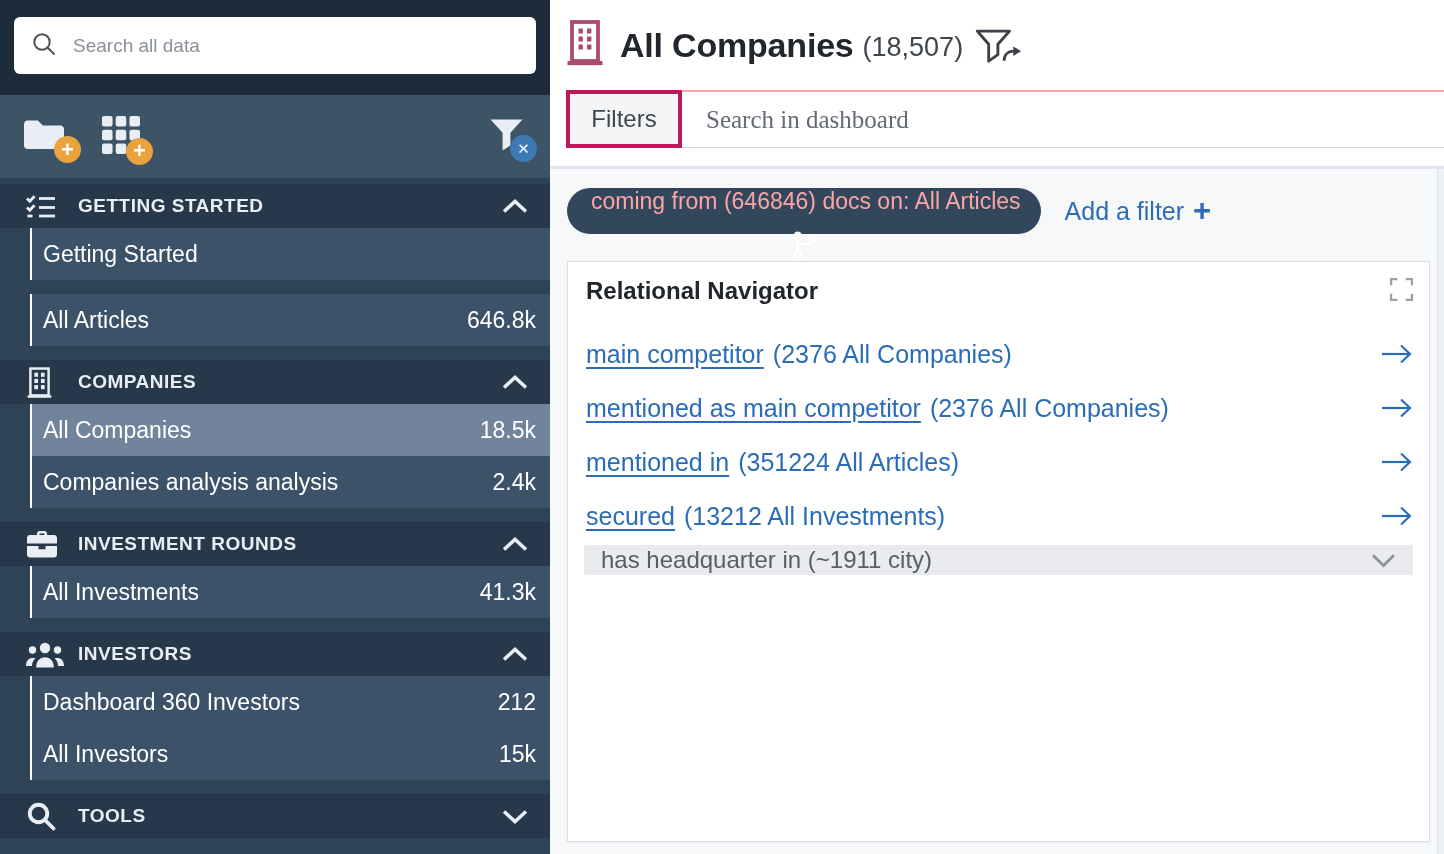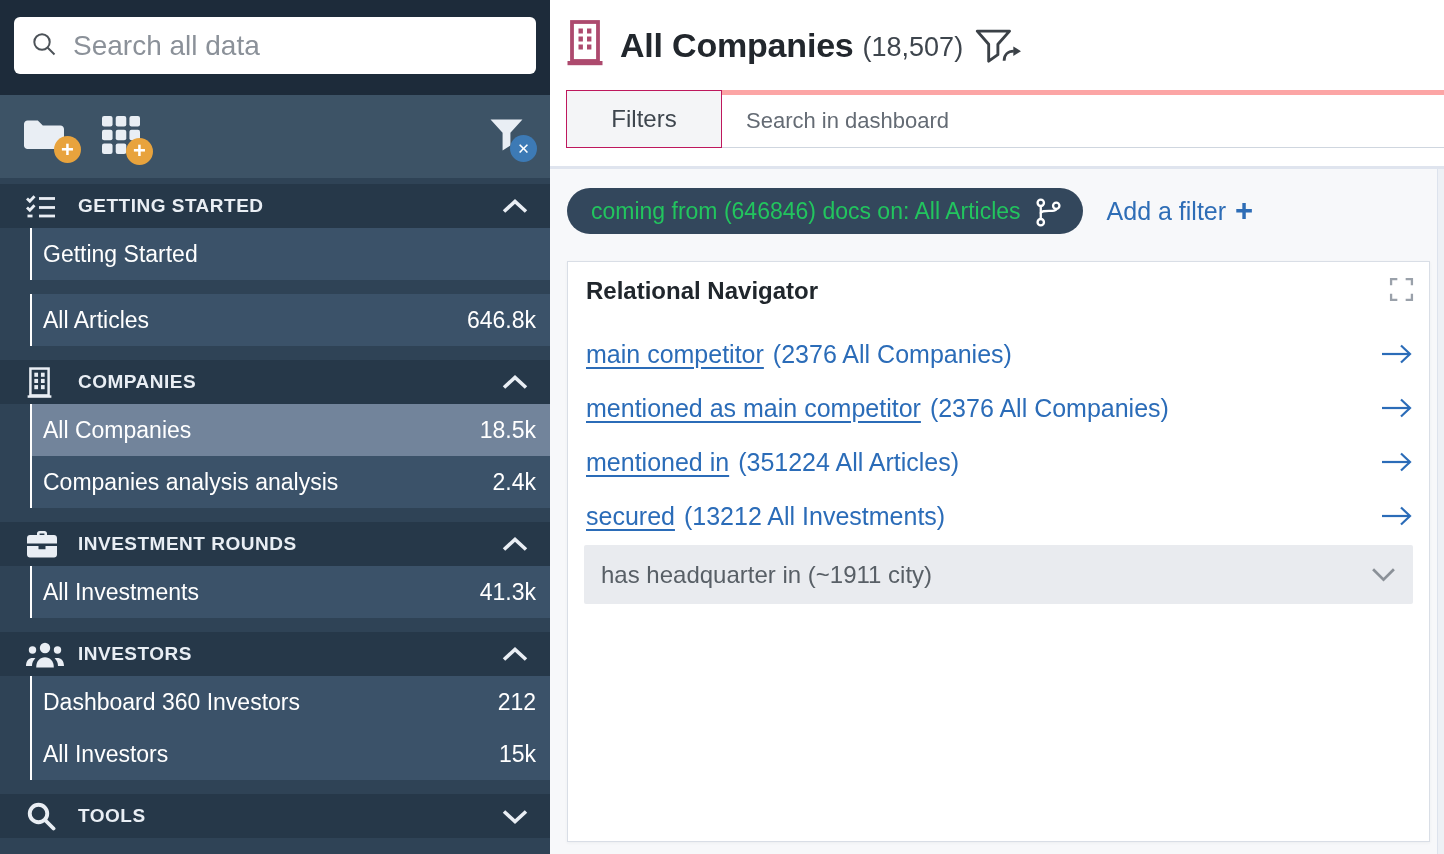--- a/index.html
+++ b/index.html
@@ -4,21 +4,21 @@
 <style>
   * { box-sizing: border-box; margin: 0; padding: 0; }
   html, body { width: 1444px; height: 854px; overflow: hidden; }
   body { font-family: "Liberation Sans", "DejaVu Sans", sans-serif; background: #fff; }
   .app { display: flex; width: 1444px; height: 854px; }
 
   
   .sidebar { width: 550px; flex: none; background: #2f4356; display: flex; flex-direction: column; }
   .search-area { background: #1d2b3a; padding: 17px 14px 21px 14px; }
   .search-box { background: #fff; border-radius: 6px; height: 57px; display: flex; align-items: center; padding: 0 16px; gap: 15px; }
-  .search-box input { flex: 1; border: none; outline: none; background: transparent; font-size: 28px; color: #333a40; font-family: inherit; }
+  .search-box input { flex: 1; border: none; outline: none; background: transparent; font-size: 19px; color: #333a40; font-family: inherit; }
   .search-box input::placeholder { color: #8b9199; }
 
   .sb-toolbar { background: #3d5366; height: 83px; display: flex; align-items: center; padding: 0 26px 0 22px; gap: 34px; }
   .tool { position: relative; display: inline-flex; cursor: pointer; }
   .tool.right { margin-left: auto; }
   .badge { position: absolute; width: 27px; height: 27px; border-radius: 50%; display: flex; align-items: center; justify-content: center; color: #fff; font-weight: 700; right: -13px; bottom: -7px; }
   .badge.orange { background: #e8a33d; font-size: 22px; line-height: 1; }
   .badge.blue { background: #3d7ab5; font-size: 15px; line-height: 1; }
 
   .sections { flex: 1; padding-top: 6px; overflow: hidden; }
@@ -33,46 +33,46 @@
   .sec-item .count { margin-left: auto; }
 
   
   .main { flex: 1; display: flex; flex-direction: column; background: #fff; position: relative; }
   .page-header { height: 90px; display: flex; align-items: center; padding-left: 15px; flex: none; }
   .page-header h1 { font-size: 34px; font-weight: 600; color: #22272d; margin-left: 15px; letter-spacing: -0.2px; }
   .page-header .doc-count { font-size: 27px; color: #3e454d; margin-left: 9px; margin-top: 4px; text-align: right; }
   .page-header .funnel-share { margin-left: 12px; margin-top: 4px; display: inline-flex; cursor: pointer; }
 
   .tab-row { height: 58px; display: flex; margin-left: 16px; flex: none; }
-  .filters-btn { width: 156px; flex: none; background: #f4f5f7; border: 1px solid #be185d; font-size: 24px; color: #3e464e; font-family: inherit; cursor: pointer; }
-  .dash-search { flex: 1; border: none; border-top: 5px solid #fca5a5; border-bottom: 1px solid #cfd6df; outline: none; padding-left: 24px; font-size: 22px; color: #3c434a; font-family: Liberation Sans, sans-serif; }
+  .filters-btn { width: 116px; flex: none; background: #f4f5f7; border: 4px solid #be185d; font-size: 24px; color: #3e464e; font-family: inherit; cursor: pointer; }
+  .dash-search { flex: 1; border: none; border-top: 2px solid #fca5a5; border-bottom: 1px solid #cfd6df; outline: none; padding-left: 24px; font-size: 25px; color: #3c434a; font-family: Liberation Serif, serif; }
   .dash-search::placeholder { color: #646b74; }
 
   .divider { height: 3px; background: #dfe4ee; margin-top: 18px; flex: none; }
 
   .content { flex: 1; background: #f7f8fa; padding: 19px 14px 12px 17px; }
   .filter-row { display: flex; align-items: center; margin-bottom: 27px; }
-  .pill { background: #33475c; color: #22c55e; height: 46px; border-radius: 23px; display: flex; align-items: center; padding: 0 20px 0 24px; font-size: 23px; gap: 13px; cursor: pointer; }
+  .pill { background: #33475c; color: #fca5a5; height: 46px; border-radius: 23px; display: flex; align-items: center; padding: 0 20px 0 24px; font-size: 23px; gap: 13px; cursor: pointer; flex-direction: column; }
   .pill .branch { display: inline-flex; margin-top: 2px; }
   .add-filter { display: flex; align-items: flex-end; gap: 9px; margin-left: 24px; color: #2e6db6; font-size: 25px; font-weight: 500; text-decoration: none; cursor: pointer; }
   .add-filter .plus { font-size: 31px; font-weight: 700; line-height: 1; margin-top: -2px; }
 
   .card { background: #fff; border: 1px solid #d9dee6; border-radius: 0; height: 581px; box-shadow: 0 1px 3px rgba(40,50,60,.05); }
   .card-head { display: flex; align-items: flex-start; justify-content: space-between; padding: 15px 15px 0 18px; }
   .card-title { font-size: 24px; font-weight: 700; color: #20262c; }
   .expand { display: inline-flex; cursor: pointer; }
 
   .nav-links { padding-top: 22px; }
   .link-row { height: 54px; display: flex; align-items: center; padding: 0 15px 0 18px; font-size: 25px; color: #2b6cb8; cursor: pointer; }
   .rel-name { text-decoration: underline; text-underline-offset: 4px; }
   .rel-detail { margin-left: 9px; }
   .link-row .arrow { margin-left: auto; display: inline-flex; }
 
   .gray-rows { padding: 2px 16px 0 16px; }
-  .gray-row { background: #e9ebef; height: 59px; border-radius: 2px; display: flex; align-items: center; padding: 0 17px; margin-bottom: 6px; font-size: 24px; color: #585f66; cursor: pointer; }
+  .gray-row { background: #e9ebef; height: 30px; border-radius: 2px; display: flex; align-items: center; padding: 0 17px; margin-bottom: 6px; font-size: 24px; color: #585f66; cursor: pointer; }
   .gray-row .chev { margin-left: auto; display: inline-flex; }
 
   .scroll-track { position: absolute; top: 169px; bottom: 0; right: 0; width: 7px; background: #edf0f5; border-left: 1px solid #dde3ed; }
 </style>
 </head>
 <body>
 
 <div class="app">
 
   <aside class="sidebar">

